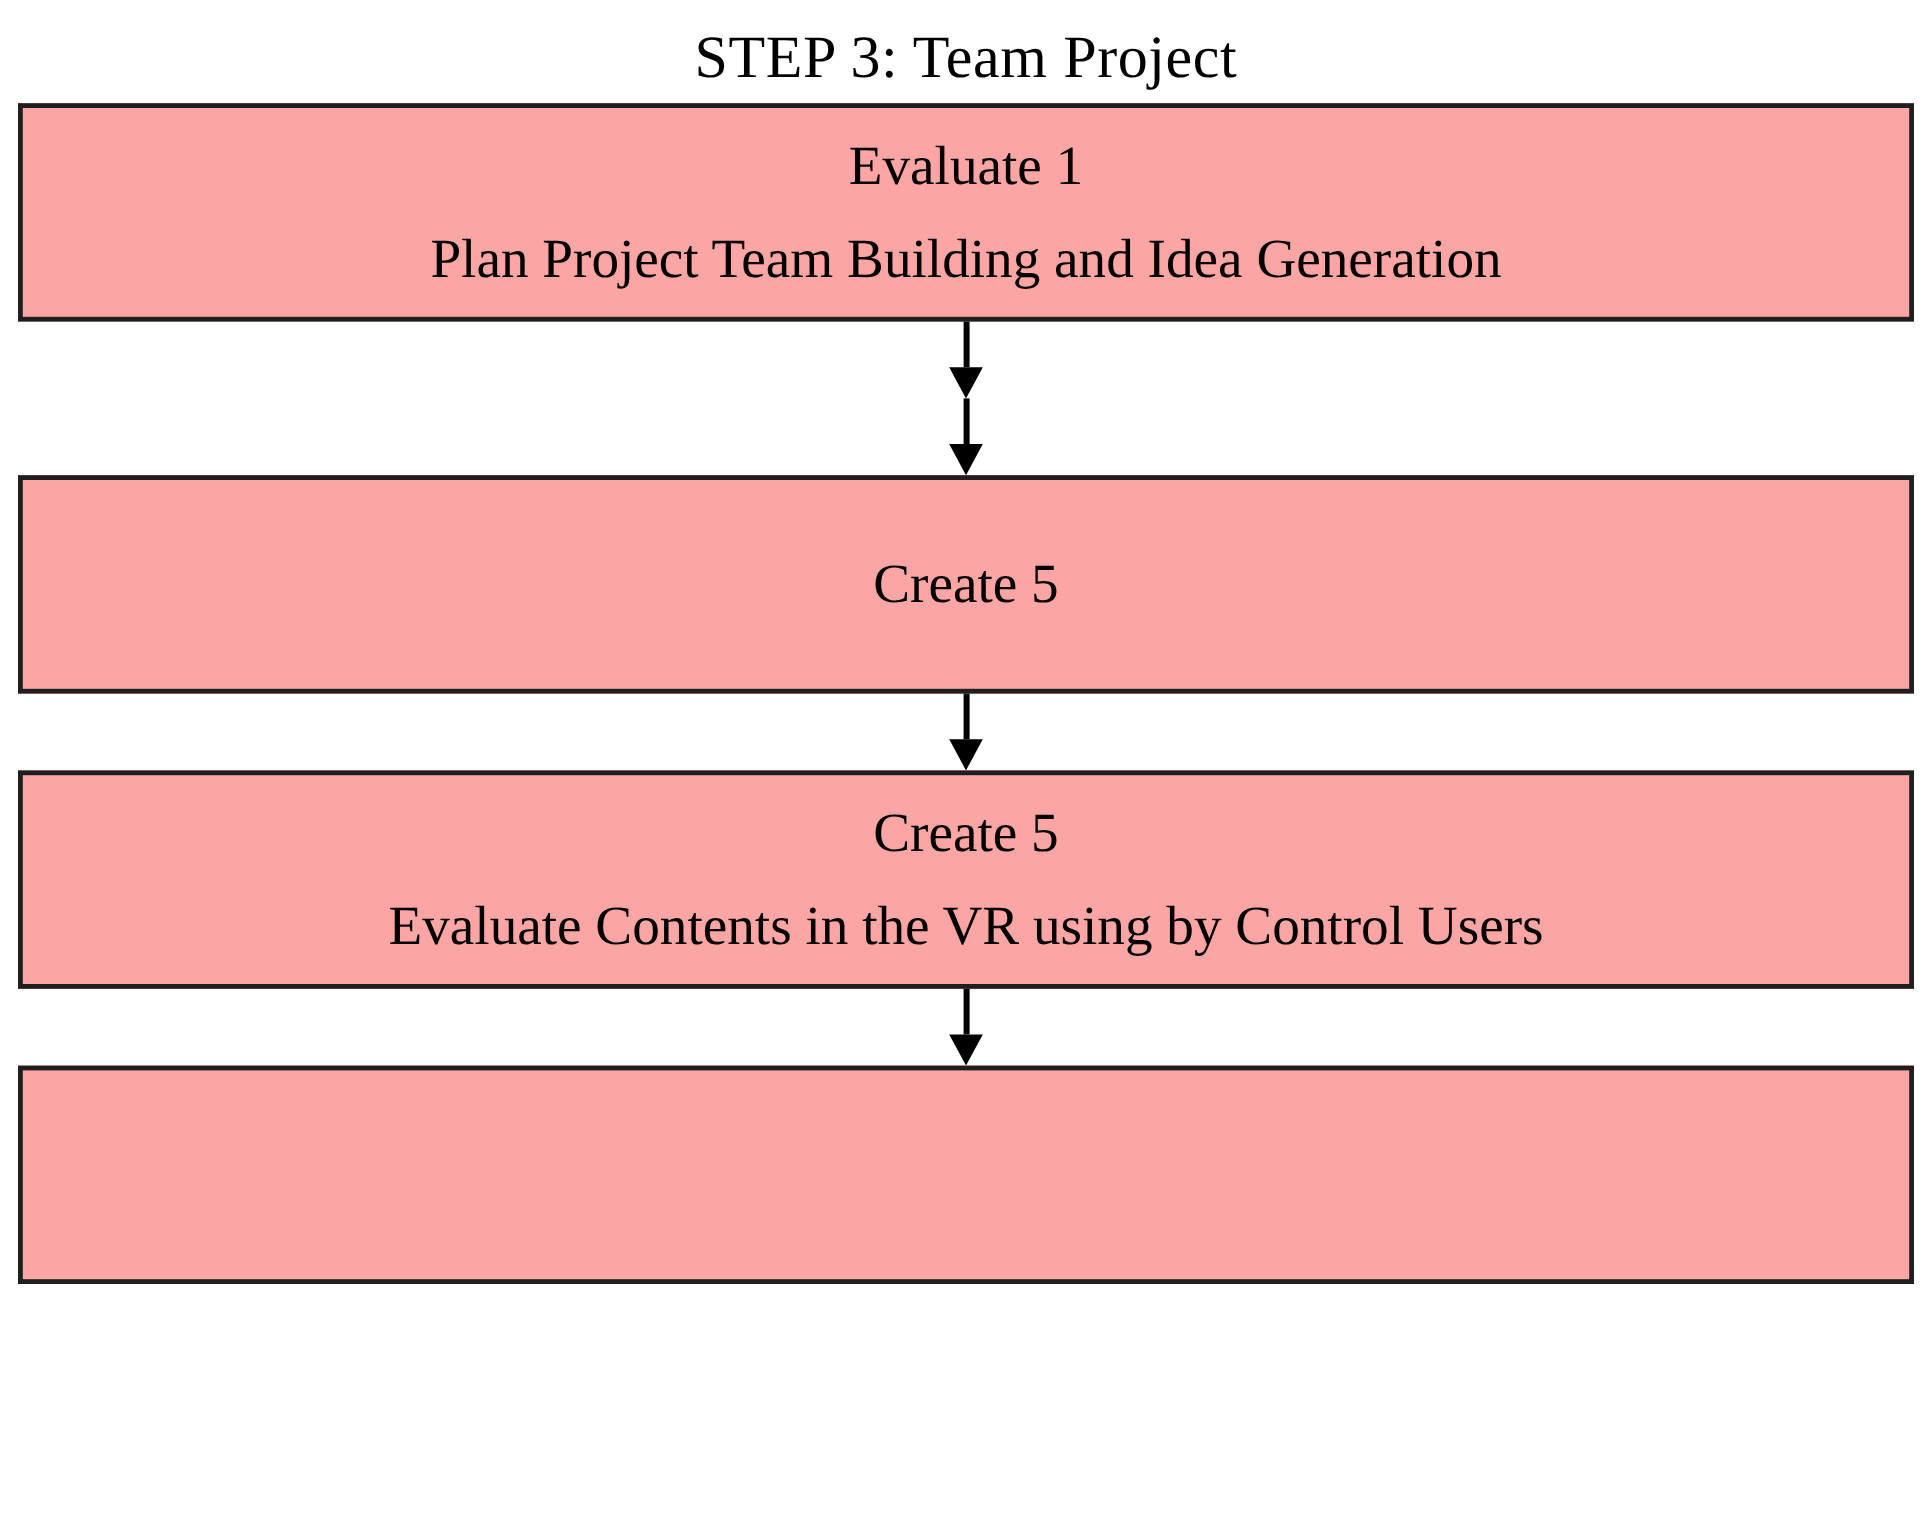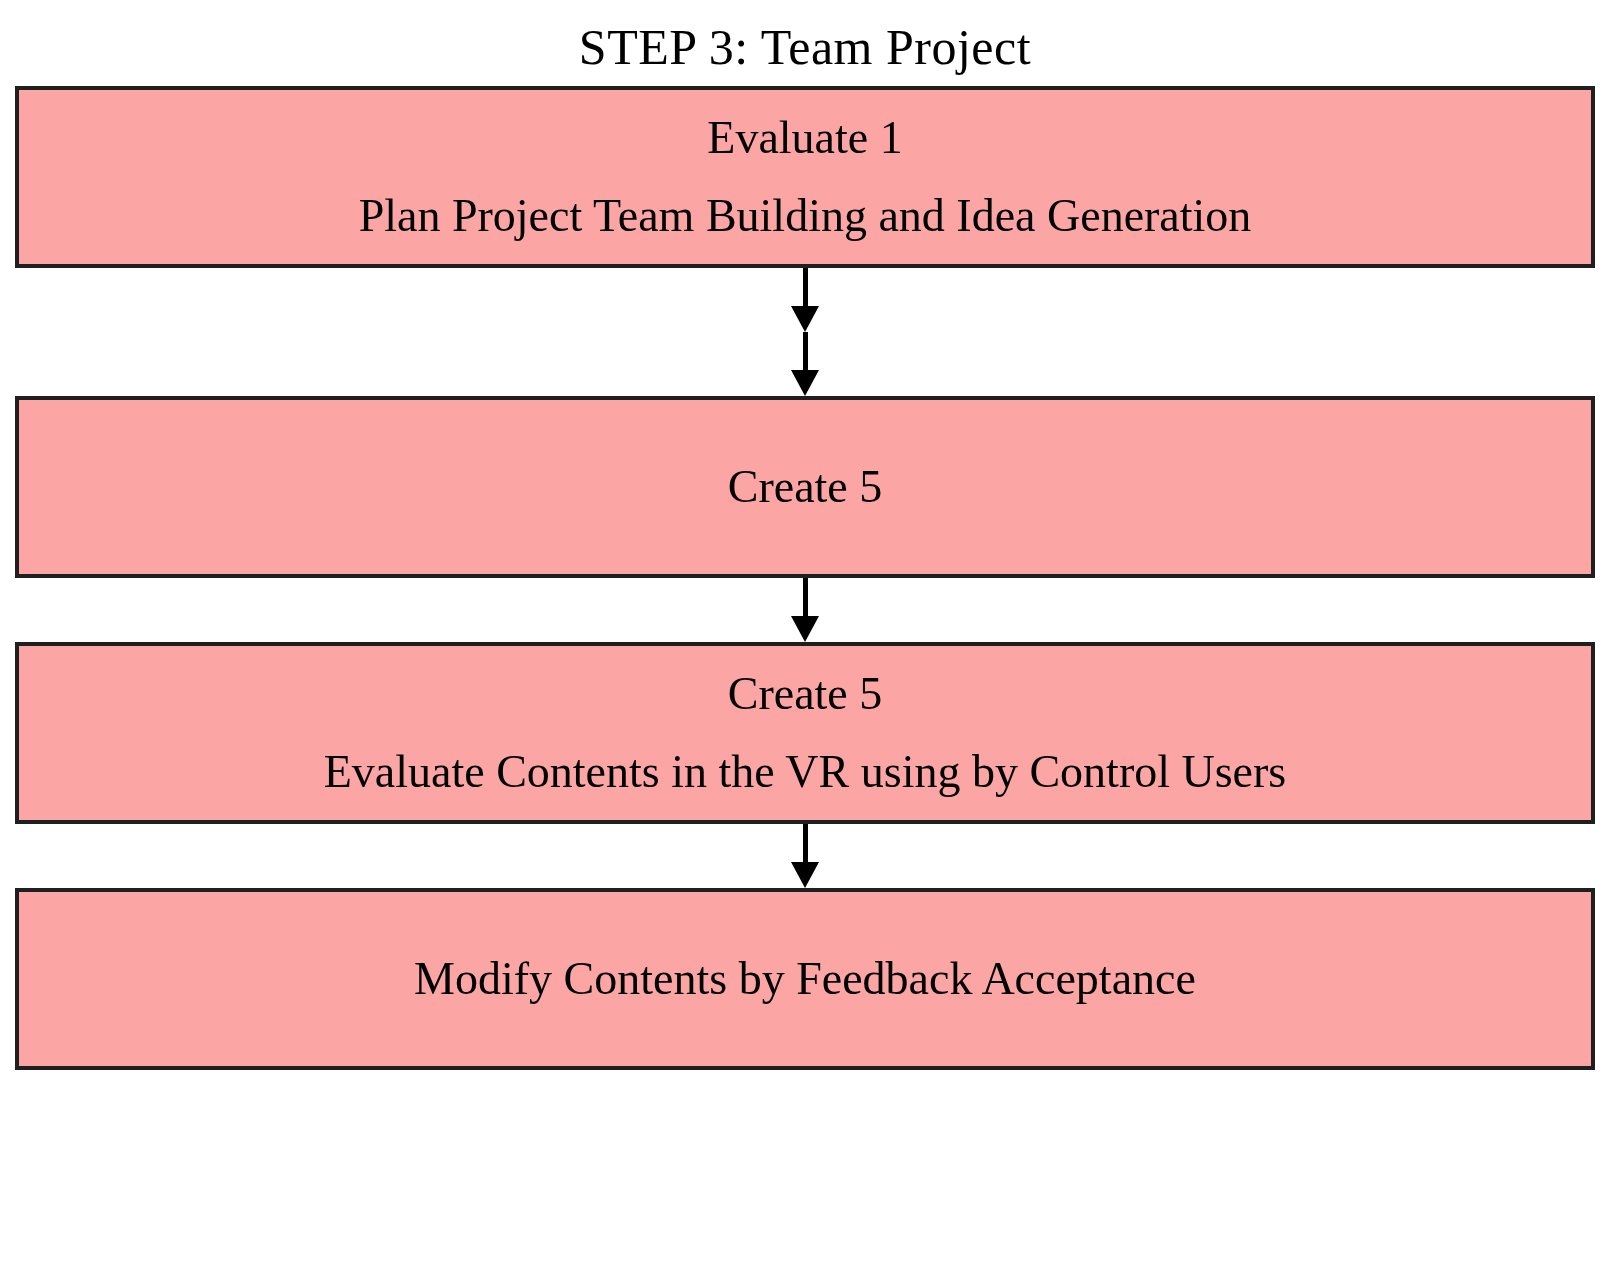--- a/index.html
+++ b/index.html
@@ -103,16 +103,15 @@
     <div class="step-label">Create 5</div>
     <div class="step-desc">Evaluate Contents in the VR using by Control Users</div>
   </div>
 
   <div class="arrow">
     <div class="stem"></div>
     <div class="head"></div>
   </div>
 
   <div class="step-box">
-    <div class="step-desc">Modify Contents by Feedback Acceptance</div>
   </div>
 
 </div>
 
 </body></html>

